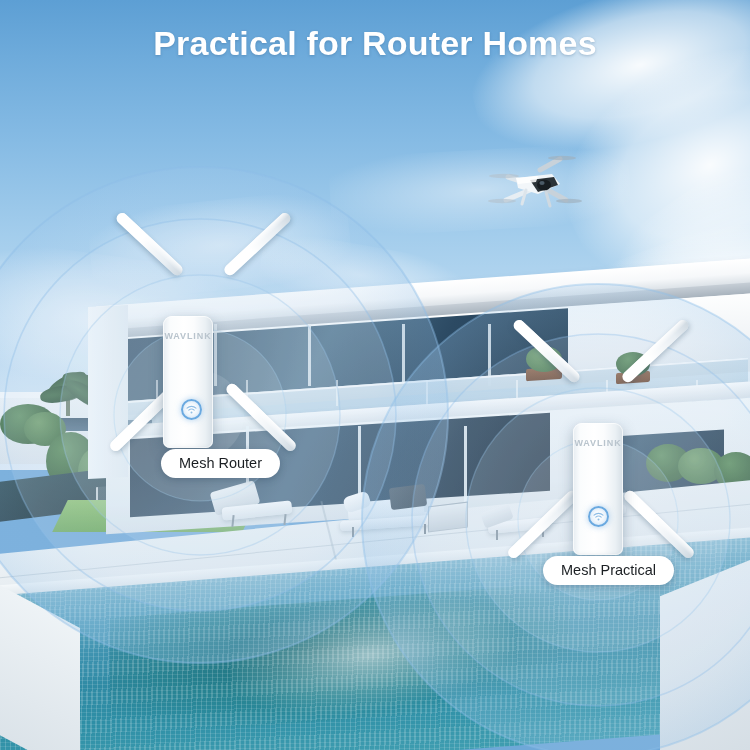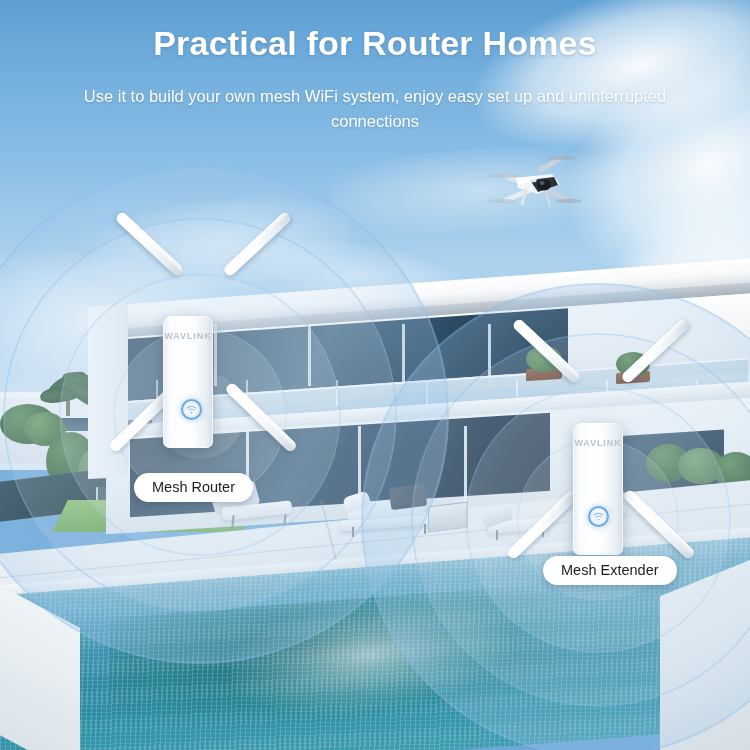--- a/index.html
+++ b/index.html
@@ -610,21 +610,21 @@
 
     <div class="dev-led" style="left:181px; top:399px; width:21px; height:21px;">
       <svg width="11" height="9" viewBox="0 0 11 9">
         <path d="M1 3.2 A6.5 6.5 0 0 1 10 3.2" fill="none" stroke="#8fbde5" stroke-width="1.1" stroke-linecap="round"></path>
         <path d="M2.8 5.2 A4 4 0 0 1 8.2 5.2" fill="none" stroke="#8fbde5" stroke-width="1.1" stroke-linecap="round"></path>
         <circle cx="5.5" cy="7.4" r="1" fill="#8fbde5"></circle>
       </svg>
     </div>
   </div>
 
-  <div class="pill" style="left:134px; top:449px;margin-top:24px;">Mesh Router</div>
+  <div class="pill" style="left:161px; top:449px;">Mesh Router</div>
 
   <div class="device">
     <div class="ant" style="left:492px; top:375px; width:86px; height:11px; transform:rotate(43deg); transform-origin:100% 50%;">
         <span class="ant-cap"></span>
       </div>
     <div class="ant" style="left:624px; top:375px; width:86px; height:11px; transform:rotate(-43deg); transform-origin:0% 50%;">
         <span class="ant-cap"></span>
       </div>
     <div class="ant" style="left:484px; top:487px; width:92px; height:11px; transform:rotate(-44deg); transform-origin:100% 50%;">
         <span class="ant-cap"></span>
@@ -639,19 +639,18 @@
 
     <div class="dev-led" style="left:588px; top:506px; width:21px; height:21px;">
       <svg width="11" height="9" viewBox="0 0 11 9">
         <path d="M1 3.2 A6.5 6.5 0 0 1 10 3.2" fill="none" stroke="#8fbde5" stroke-width="1.1" stroke-linecap="round"></path>
         <path d="M2.8 5.2 A4 4 0 0 1 8.2 5.2" fill="none" stroke="#8fbde5" stroke-width="1.1" stroke-linecap="round"></path>
         <circle cx="5.5" cy="7.4" r="1" fill="#8fbde5"></circle>
       </svg>
     </div>
   </div>
 
-  <div class="pill" style="left:543px; top:556px;">Mesh Extender</div>
+  <div class="pill" style="left:543px; top:556px;">Mesh Practical</div>
 
   <div class="headline">Practical for Router Homes</div>
-  <div class="subhead">Use it to build your own mesh WiFi system, enjoy easy set up and uninterrupted connections</div>
 
 
 </div>
 
 </body></html>

